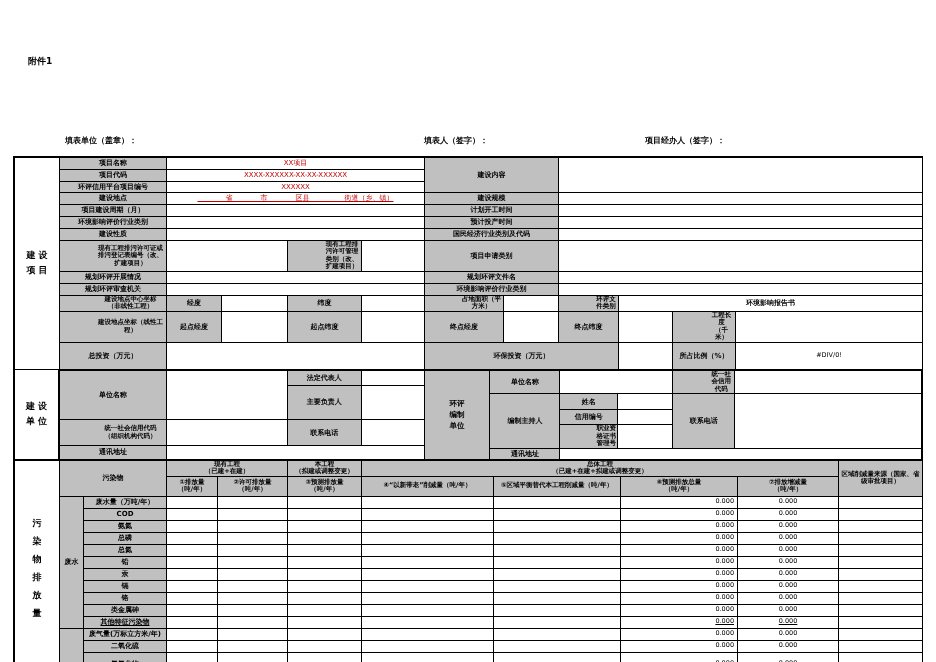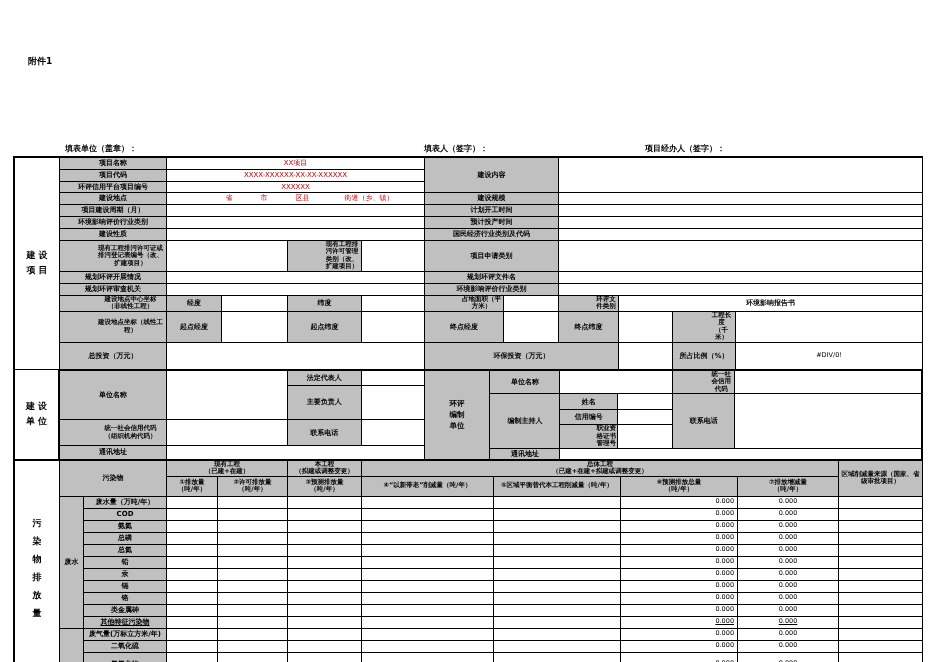--- a/index.html
+++ b/index.html
@@ -3,36 +3,36 @@
 <meta charset="utf-8">
 <style>
   html,body{margin:0;padding:0;background:#888;}
   *{box-sizing:border-box;}
   .page{
     position:relative;width:936px;height:662px;background:#fff;overflow:hidden;
     font-family:"DejaVu Sans","Liberation Sans",sans-serif;color:#000;
   }
   .attachment{position:absolute;left:28px;top:55px;font-size:9px;font-weight:bold;}
   .title{position:absolute;left:0;top:95px;width:936px;text-align:center;font-size:15px;font-weight:bold;letter-spacing:1px;}
-  .hdr-label{position:absolute;top:135px;font-size:8px;font-weight:bold;margin-top:8px;}
+  .hdr-label{position:absolute;top:135px;font-size:8px;font-weight:bold;}
   .hdr-unit{left:65px;}
   .hdr-person{left:424px;}
   .hdr-handler{left:645px;}
 
   .sheet{position:absolute;left:13px;top:156px;width:910px;border:1px solid #000;background:#fff;}
   table{border-collapse:collapse;table-layout:fixed;width:908px;}
   td{border:1px solid var(--border, #000);padding:0 1px;overflow:hidden;vertical-align:middle;
      font-size:7px;line-height:1.15;text-align:center;white-space:pre-line;}
   td.lbl{background:var(--label-bg,#c0c0c0);font-weight:bold;}
   td.val{background:#fff;}
   td.sec{background:#fff;font-weight:bold;font-size:9px;line-height:15px;}
   td.sec.tall{line-height:18px;}
   td.small{font-size:6.5px;padding-left:36px;}
   td.red{color:var(--red-text,#c00000);font-weight:normal;}
-  td.red .u{}
+  td.red .u{text-decoration:underline;}
   td.num-r{text-align:right;padding-right:3px;font-size:6.5px;}
   td.num-c{text-align:center;font-size:6.5px;}
   .band2{display:flex;align-items:stretch;width:908px;}
   .band2 table{width:auto;}
   .band2 .t-right{margin-left:-1px;}
   .seclabel{width:45px;border:1px solid #000;border-top:none;background:#fff;display:flex;align-items:center;justify-content:center;
             font-weight:bold;font-size:9px;line-height:15px;text-align:center;white-space:pre-line;}
   .b2 td{border-top-width:1px;}
   .band3 td.h{font-size:6.5px;}
   .eiasec{background:var(--label-bg,#c0c0c0);font-weight:bold;font-size:7.5px;line-height:11px;}

